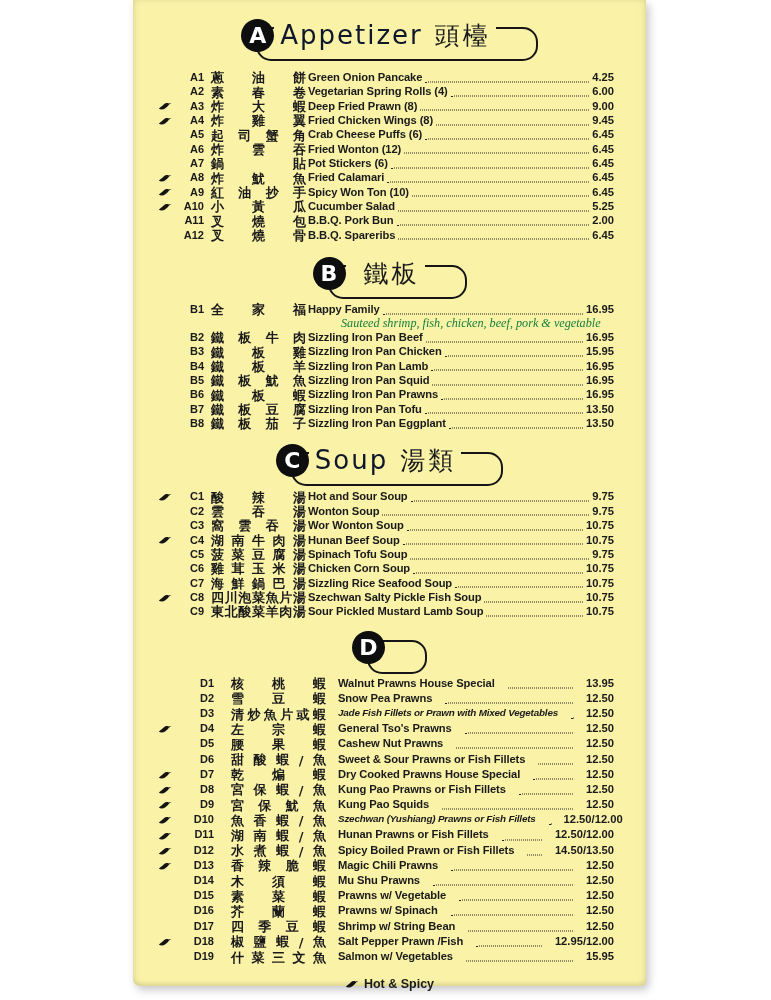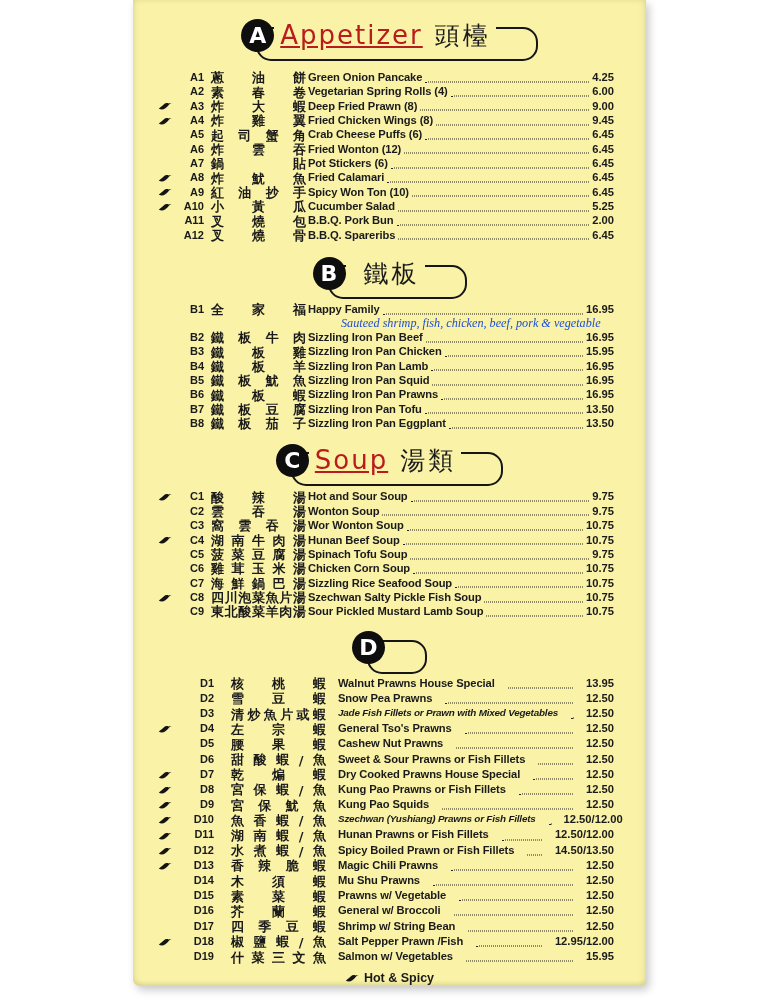--- a/index.html
+++ b/index.html
@@ -48,21 +48,21 @@
     display:flex; align-items:center; justify-content:center;
     flex:none;
   }
   .header-text{
     position:relative; z-index:1;
     background:var(--paper);
     padding:0 5px 0 6px;
     white-space:nowrap;
     display:inline-flex; align-items:baseline;
   }
-  .header-en{font-size:26px; letter-spacing:2px; word-spacing:7px; color:#b91c1c;text-decoration:underline;}
+  .header-en{font-size:26px; letter-spacing:2px; word-spacing:7px; color:#0f172a;}
   .header-zh{font-size:25px; font-weight:normal; letter-spacing:3px; margin-left:12px;}
   .bubble-tail{width:42px; flex:none;}
   
   .rows{padding:0 32px 0 25px;}
   .menu-row{
     display:flex; 
     height:14.35px;
     font-size:11.2px; font-weight:bold;
   }
   .sec-D .menu-row{height:15.2px;gap:10px;}
@@ -82,30 +82,30 @@
     border-bottom:1.9px dotted #242424;
     margin:0 3px; align-self:center;
     transform:translateY(3.5px);
   }
   .price{white-space:nowrap; text-align:right;}
   .note{
     margin-left:183px;
     height:13.6px; line-height:13px;
     font-family:"Liberation Serif", serif;
     font-style:italic; font-size:12.2px; font-weight:500;
-    color:#1d4ed8; white-space:nowrap;
+    color:#15803d; white-space:nowrap;
   }
   
   .sec-A .header-wrap{margin:0 0 13px;}
   .sec-B .header-wrap{margin:7px 0 7px;}
   .sec-C .header-wrap{margin:6px 0 7px;}
   .sec-D .header-wrap{margin:5px 0 6px;}
   
   .footer{
-    margin-top:6px;
+    margin-top:12px;
     display:flex; justify-content:center; align-items:center; gap:5px;
     font-size:12.5px; font-weight:bold;
   }
 </style>
 </head>
 <body>
 
 <div class="page">
   <div class="paper">
     <div id="menu-sections">
@@ -793,21 +793,21 @@
               <span class="price">12.50</span>
             </div>
             <div class="menu-row">
               <span class="spicy-slot"></span>
               <span class="code">D16</span>
               <span class="zh">
                 <span class="zh-ch">芥</span>
                 <span class="zh-ch">蘭</span>
                 <span class="zh-ch">蝦</span>
               </span>
-              <span class="en">General w/ Broccoli</span>
+              <span class="en">Prawns w/ Spinach</span>
               <span class="leader"></span>
               <span class="price">12.50</span>
             </div>
             <div class="menu-row">
               <span class="spicy-slot"></span>
               <span class="code">D17</span>
               <span class="zh">
                 <span class="zh-ch">四</span>
                 <span class="zh-ch">季</span>
                 <span class="zh-ch">豆</span>

